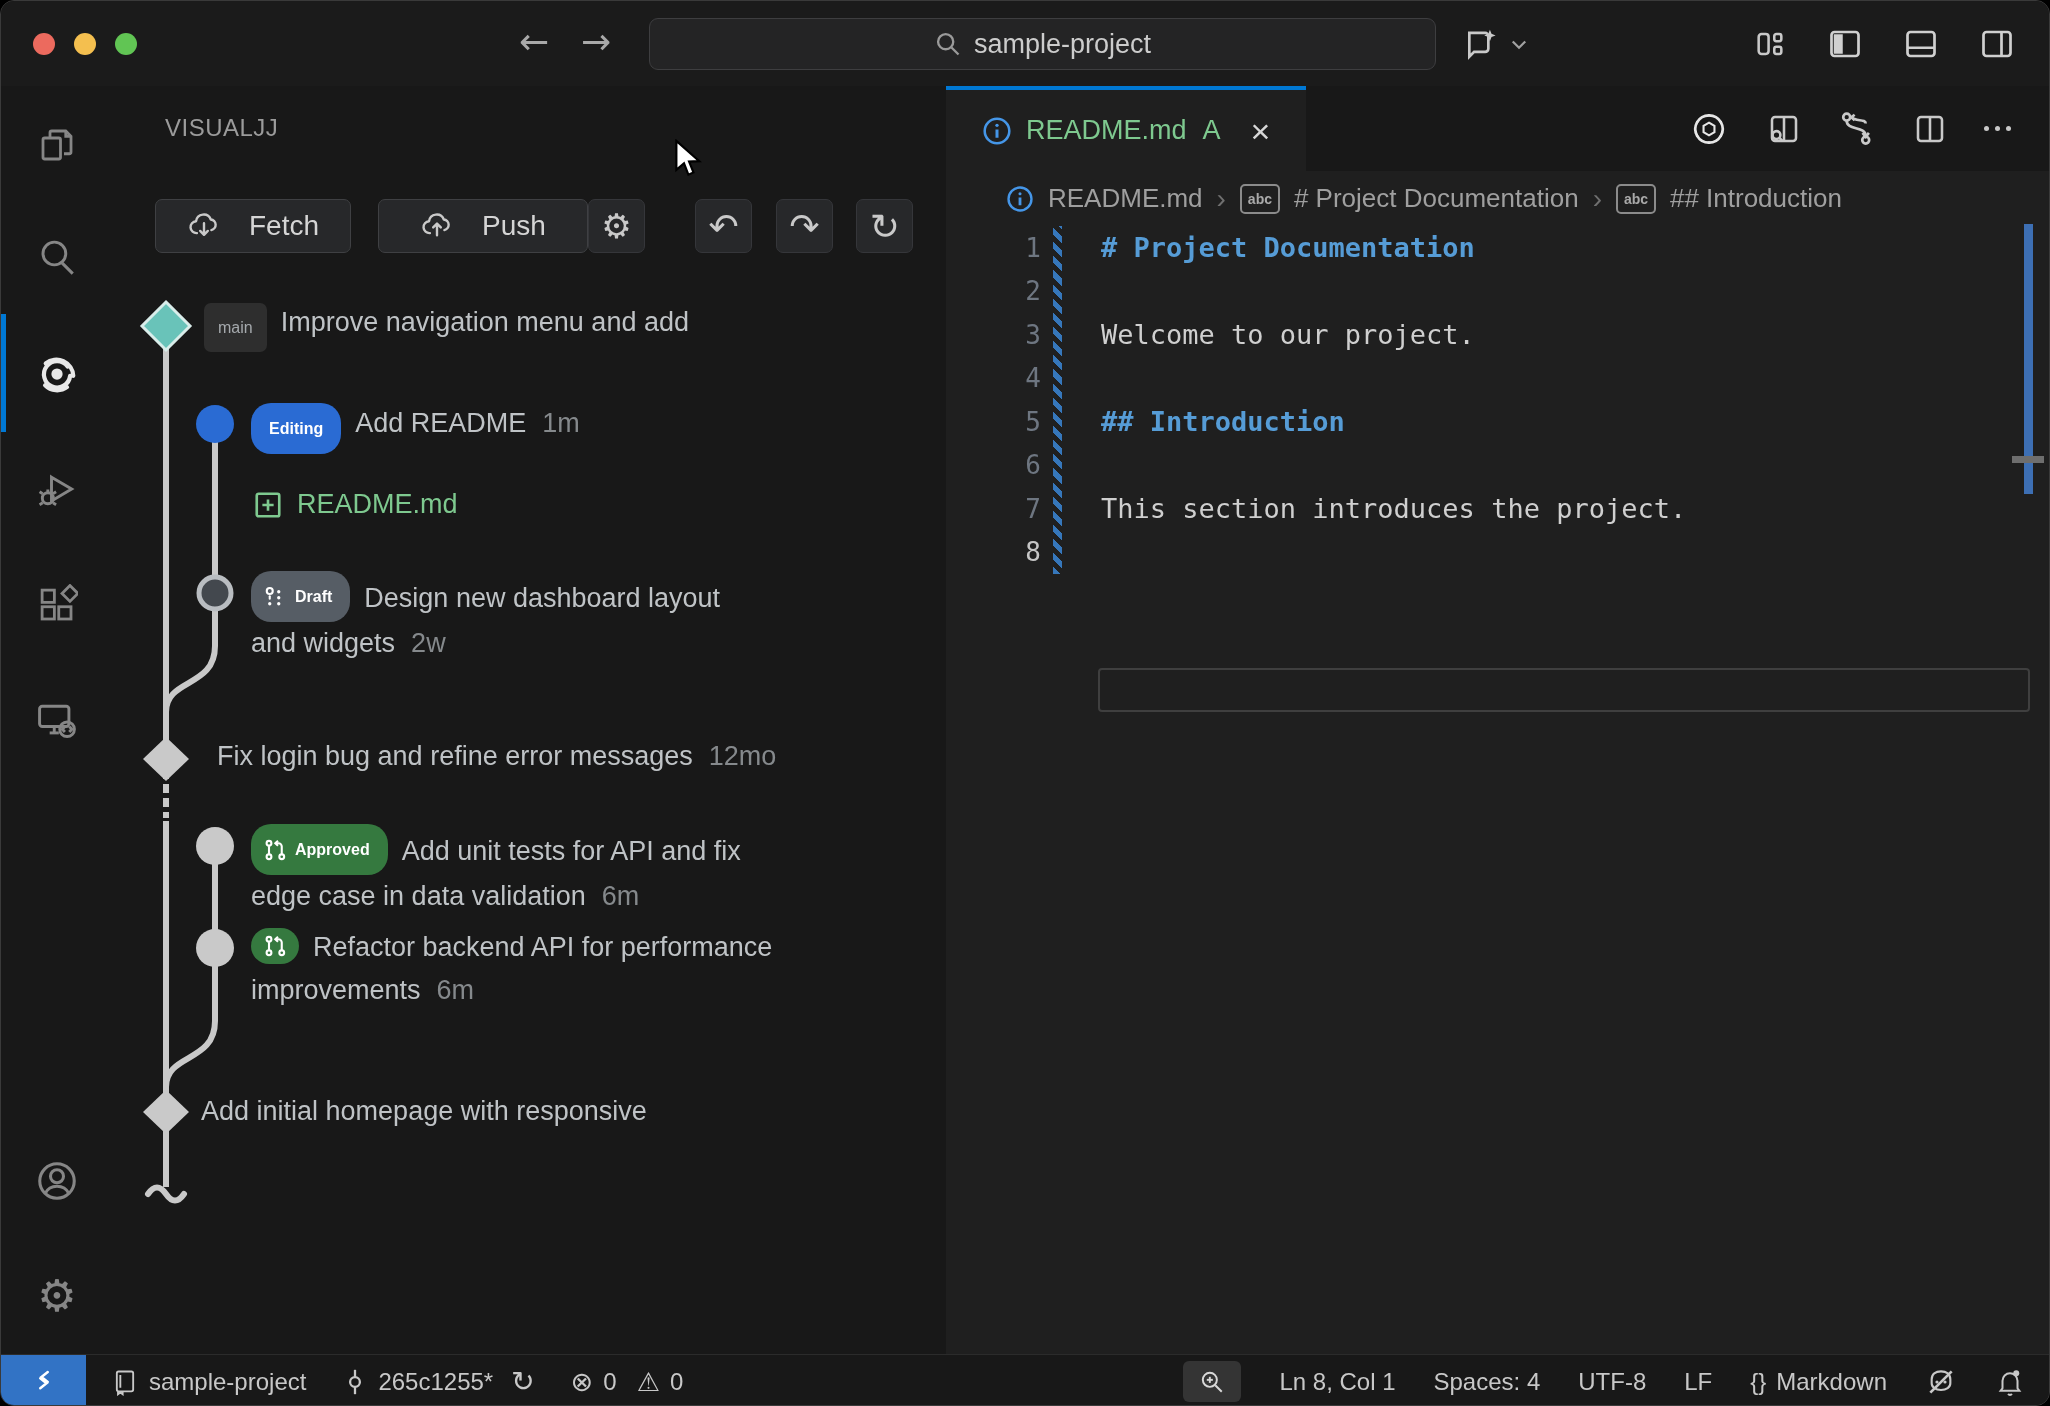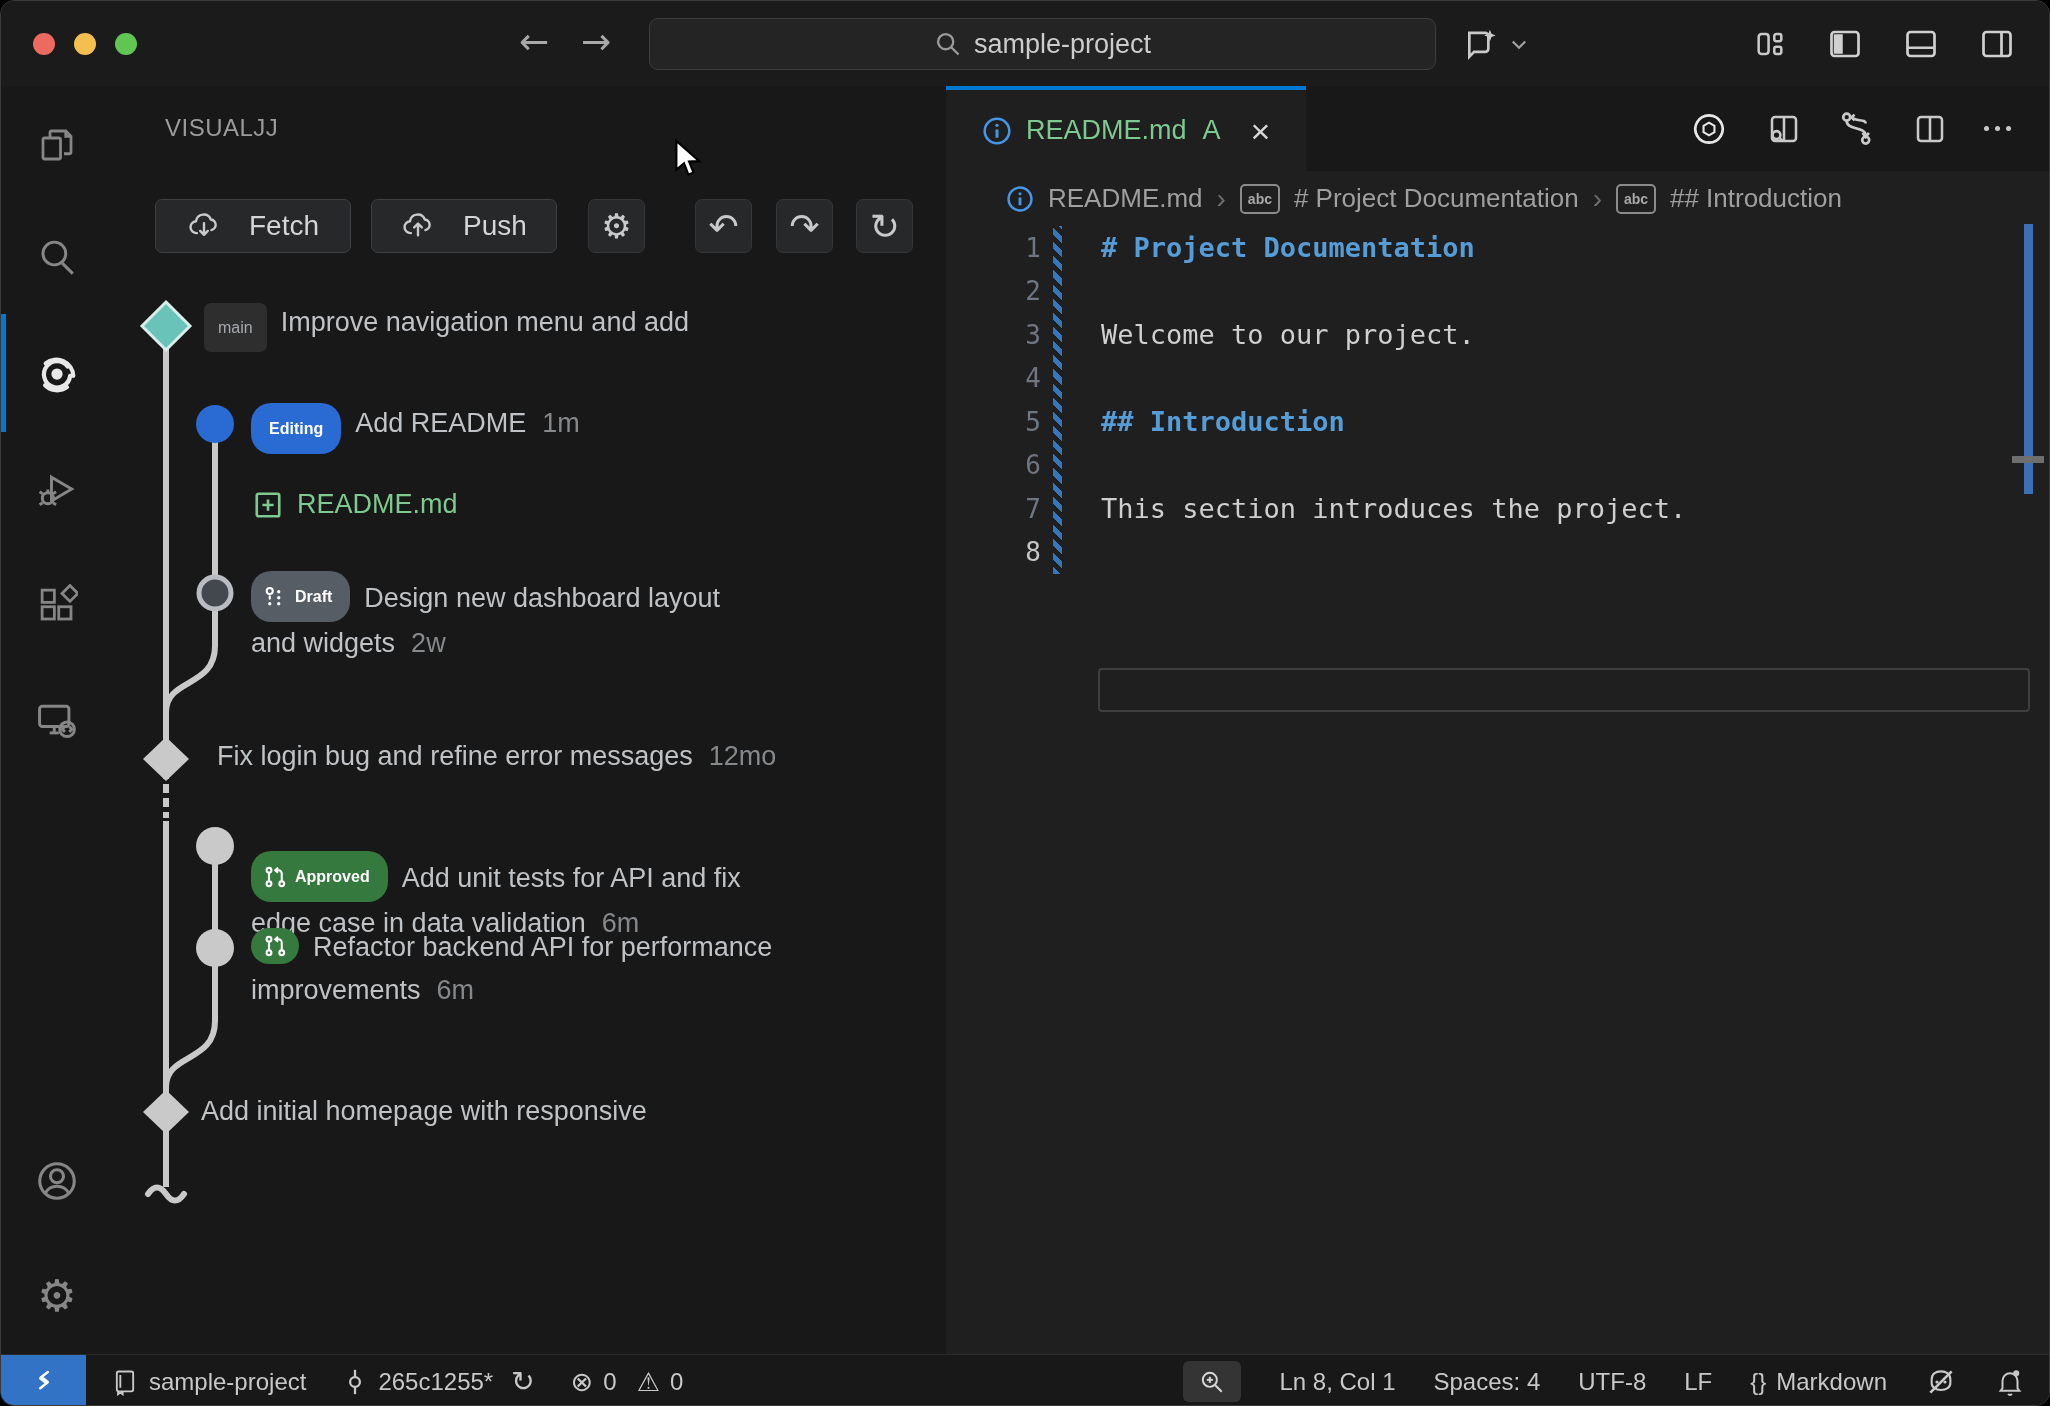--- a/index.html
+++ b/index.html
@@ -27,21 +27,21 @@
   .btn{position:absolute;height:54px;background:#27282a;border:1px solid #3f4043;border-radius:7px;display:flex;align-items:center;justify-content:center;gap:28px;color:#d5d5d5;font-size:28px;box-sizing:border-box;}
   .ibtn{position:absolute;width:57px;height:54px;background:#27282a;border:1px solid #35363a;border-radius:7px;display:flex;align-items:center;justify-content:center;color:#c9c9c9;box-sizing:border-box;}
   .graph-svg{position:absolute;left:0;top:0;}
   .grow{position:absolute;color:#bfc3c6;font-size:27px;}
   .gline{line-height:43px;white-space:nowrap;}
   .time{color:#85898c;margin-left:16px;}
   .badge{display:inline-flex;align-items:center;gap:8px;vertical-align:-2px;border-radius:20px;font-weight:bold;font-size:16px;color:#fff;padding:4px 18px;margin-right:14px;}
   .badge.main{background:#2e2e2e;color:#a5a9ad;font-weight:normal;border-radius:7px;padding:3px 14px;}
   .badge.editing{background:#2a6bd3;}
   .badge.draft{background:#565d65;padding-left:12px;}
-  .badge.approved{background:#35793f;padding-left:12px;margin-top:27px;}
+  .badge.approved{background:#35793f;padding-left:12px;}
   .badge.pr-only{background:#35793f;padding:6px 12px;}
   .filelink{color:#7ec98f;display:inline-flex;align-items:center;gap:14px;}
 
   
   .editor{position:absolute;left:945px;top:85px;width:1105px;height:1268px;background:#1f1f1f;}
   .tabstrip{position:absolute;left:0;top:0;width:1105px;height:85px;background:#181818;}
   .tab{position:absolute;left:0;top:0;width:360px;height:85px;background:#1f1f1f;border-top:4px solid #0078d4;box-sizing:border-box;display:flex;align-items:center;padding-left:36px;gap:14px;font-size:27px;}
   .tab .fname{color:#7ec98f;}
   .tab .fstatus{color:#7ec98f;margin-left:2px;}
   .tab .close{color:#d7d7d7;font-size:34px;margin-left:16px;line-height:1;}
@@ -200,21 +200,21 @@
 
     <div class="btn" style="left:42px;top:113px;width:196px;">
       <span>
         <svg width="34" height="34" viewBox="0 0 24 24" fill="none" stroke="#c9c9c9" stroke-width="1.7" stroke-linecap="round" stroke-linejoin="round">
             <path d="M7 17 a4.2 4.2 0 0 1 -.6-8.4 a5.4 5.4 0 0 1 10.4-1.2 a3.8 3.8 0 0 1 .4 7.5"></path>
             <path d="M12 10 v8 M9.3 15.5 l2.7 2.7 2.7-2.7"></path>
           </svg>
       </span>
       <span>Fetch</span>
     </div>
-    <div class="btn" style="left:258px;top:113px;width:186px;">
+    <div class="btn" style="left:265px;top:113px;width:210px;">
       <span>
         <svg width="34" height="34" viewBox="0 0 24 24" fill="none" stroke="#c9c9c9" stroke-width="1.7" stroke-linecap="round" stroke-linejoin="round">
             <path d="M7 17 a4.2 4.2 0 0 1 -.6-8.4 a5.4 5.4 0 0 1 10.4-1.2 a3.8 3.8 0 0 1 .4 7.5"></path>
             <path d="M12 18.5 v-8 M9.3 13 l2.7-2.7 2.7 2.7"></path>
           </svg>
       </span>
       <span>Push</span>
     </div>
     <div class="ibtn" style="left:475px;top:113px;">
         <span class="uni" style="font-size:34px;">⚙</span>

